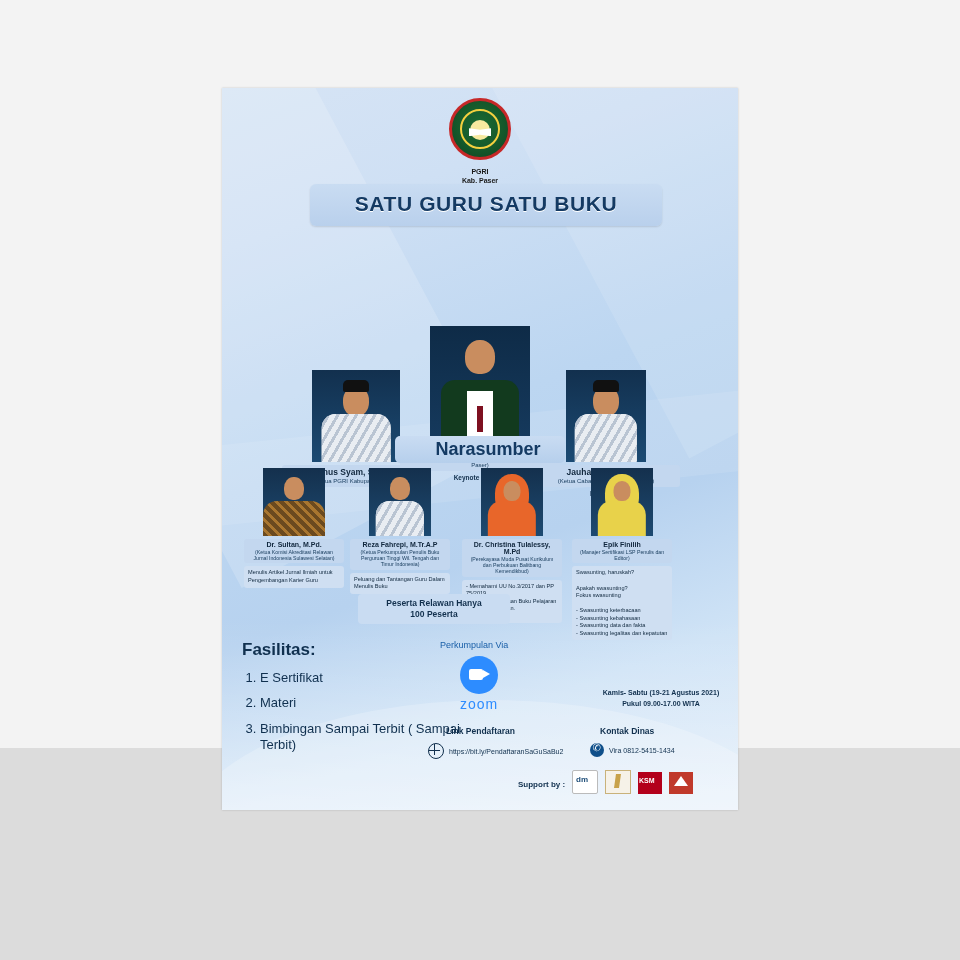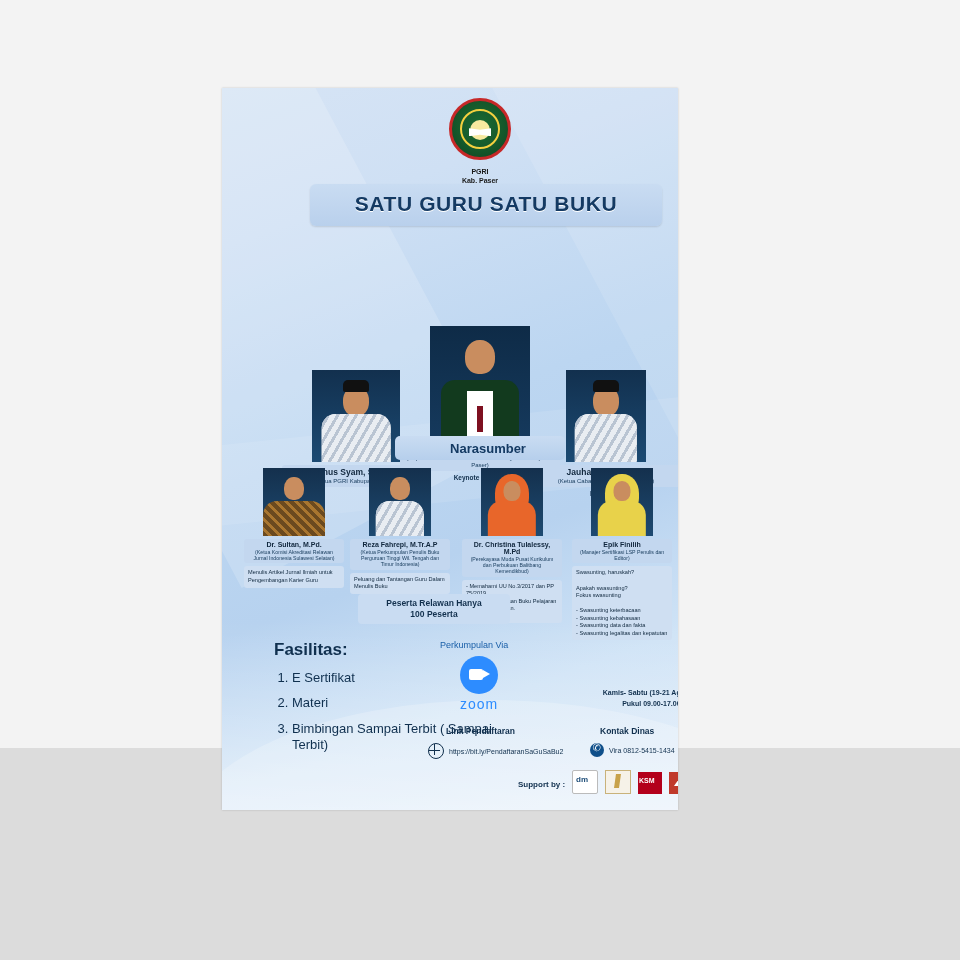--- a/index.html
+++ b/index.html
@@ -7,21 +7,21 @@
     width:960px;height:960px;
     background:#f2f2f2;
     font-family:"Liberation Sans", sans-serif;
     overflow:hidden;
   }
   #page{position:relative;width:960px;height:960px;background:#f3f3f3;}
   #page .bg-bottom{position:absolute;left:0;top:748px;width:960px;height:212px;background:#dcdcdc;}
 
   
   #poster{
-    position:absolute;left:222px;top:88px;width:456px;height:722px;
+    position:absolute;left:222px;top:88px;width:516px;height:722px;
     background:linear-gradient(160deg,#d6e4f5 0%,#cfe0f4 18%,#bcd6f1 45%,#b7d2ef 62%,#cfe3f6 80%,#dceaf8 100%);
     overflow:hidden;
     box-shadow:0 0 2px rgba(0,0,0,.18);
   }
   
   .diag{position:absolute;background:rgba(255,255,255,.18);transform:rotate(-28deg);}
   .d1{left:-120px;top:-60px;width:300px;height:520px;}
   .d2{left:330px;top:-180px;width:260px;height:520px;background:rgba(255,255,255,.12);}
   .d3{left:-60px;top:330px;width:640px;height:80px;background:rgba(255,255,255,.10);transform:rotate(-6deg);}
   .wave{position:absolute;left:0;bottom:0;width:516px;height:190px;
@@ -64,41 +64,41 @@
   #keynote .nm{font-size:10px;}
 
   #sp-left{left:60px;top:282px;width:148px;}
   #sp-left .photo{width:88px;height:92px;}
   #sp-right{left:310px;top:282px;width:148px;}
   #sp-right .photo{width:80px;height:92px;}
 
   
   .nara{position:absolute;left:173px;top:348px;width:170px;text-align:center;
     background:linear-gradient(180deg,#c9dcf2,#b6cfec);border-radius:5px;padding:3px 0;}
-  .nara span{font-size:13px;font-weight:bold;color:#143a63;margin-left:16px;}
+  .nara span{font-size:18px;font-weight:bold;color:#143a63;margin-left:16px;}
 
   
   .ns{position:absolute;top:380px;width:100px;text-align:center;}
   .ns .photo{width:62px;height:68px;}
   .ns .nm{font-size:7px;}
   .ns .rl{font-size:5.2px;}
   .desc{margin-top:3px;background:#cfdff2;border-radius:3px;padding:3px 4px;text-align:left;
     font-size:5.6px;color:#11293f;line-height:1.35;}
   #ns1{left:22px;}
   #ns2{left:128px;}
   #ns3{left:240px;}
   #ns4{left:350px;}
 
   
   .peserta{position:absolute;left:136px;top:506px;width:148px;text-align:center;
     background:#c9dcf2;border-radius:4px;padding:4px 2px;}
   .peserta div{font-size:8.5px;font-weight:bold;color:#12304d;line-height:1.3;}
 
   
-  .fas{position:absolute;left:20px;top:552px;width:220px;margin-left:32px;}
+  .fas{position:absolute;left:20px;top:552px;width:220px;}
   .fas h3{margin:0 0 10px;font-size:17px;color:#10304f;font-weight:bold;}
   .fas ol{margin:0;padding-left:18px;}
   .fas li{font-size:13px;color:#10304f;margin-bottom:9px;line-height:1.25;}
 
   
   .viaLbl{position:absolute;left:218px;top:552px;font-size:9px;color:#1a5fa8;}
   .zoom{position:absolute;left:238px;top:568px;text-align:center;}
   .zoom .cam{width:38px;height:38px;border-radius:50%;background:#2d8cff;margin:0 auto;position:relative;}
   .zoom .cam:after{content:"";position:absolute;left:9px;top:13px;width:14px;height:11px;border-radius:2px;background:#fff;}
   .zoom .cam:before{content:"";position:absolute;left:23px;top:14px;width:0;height:0;

